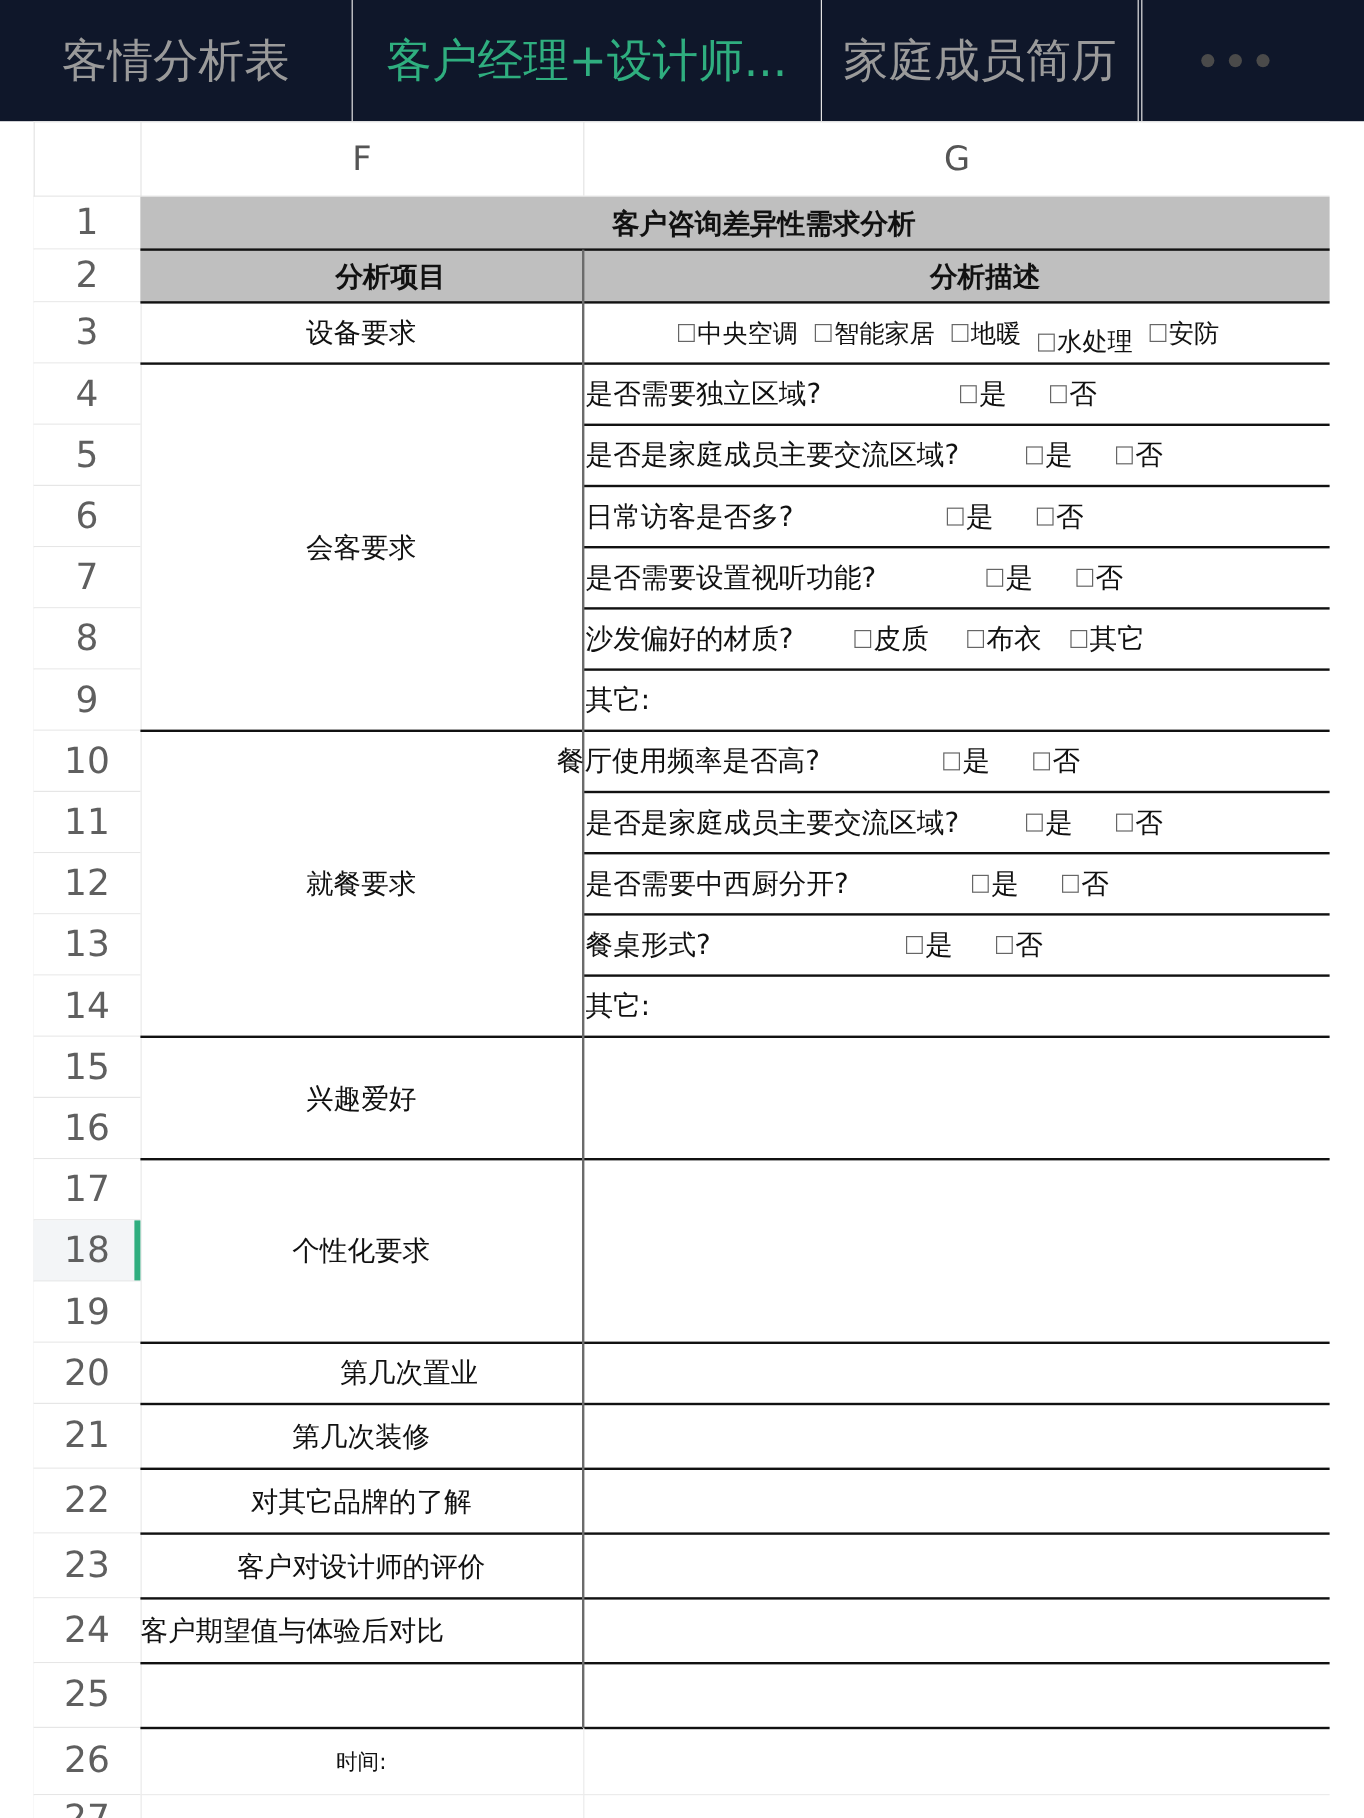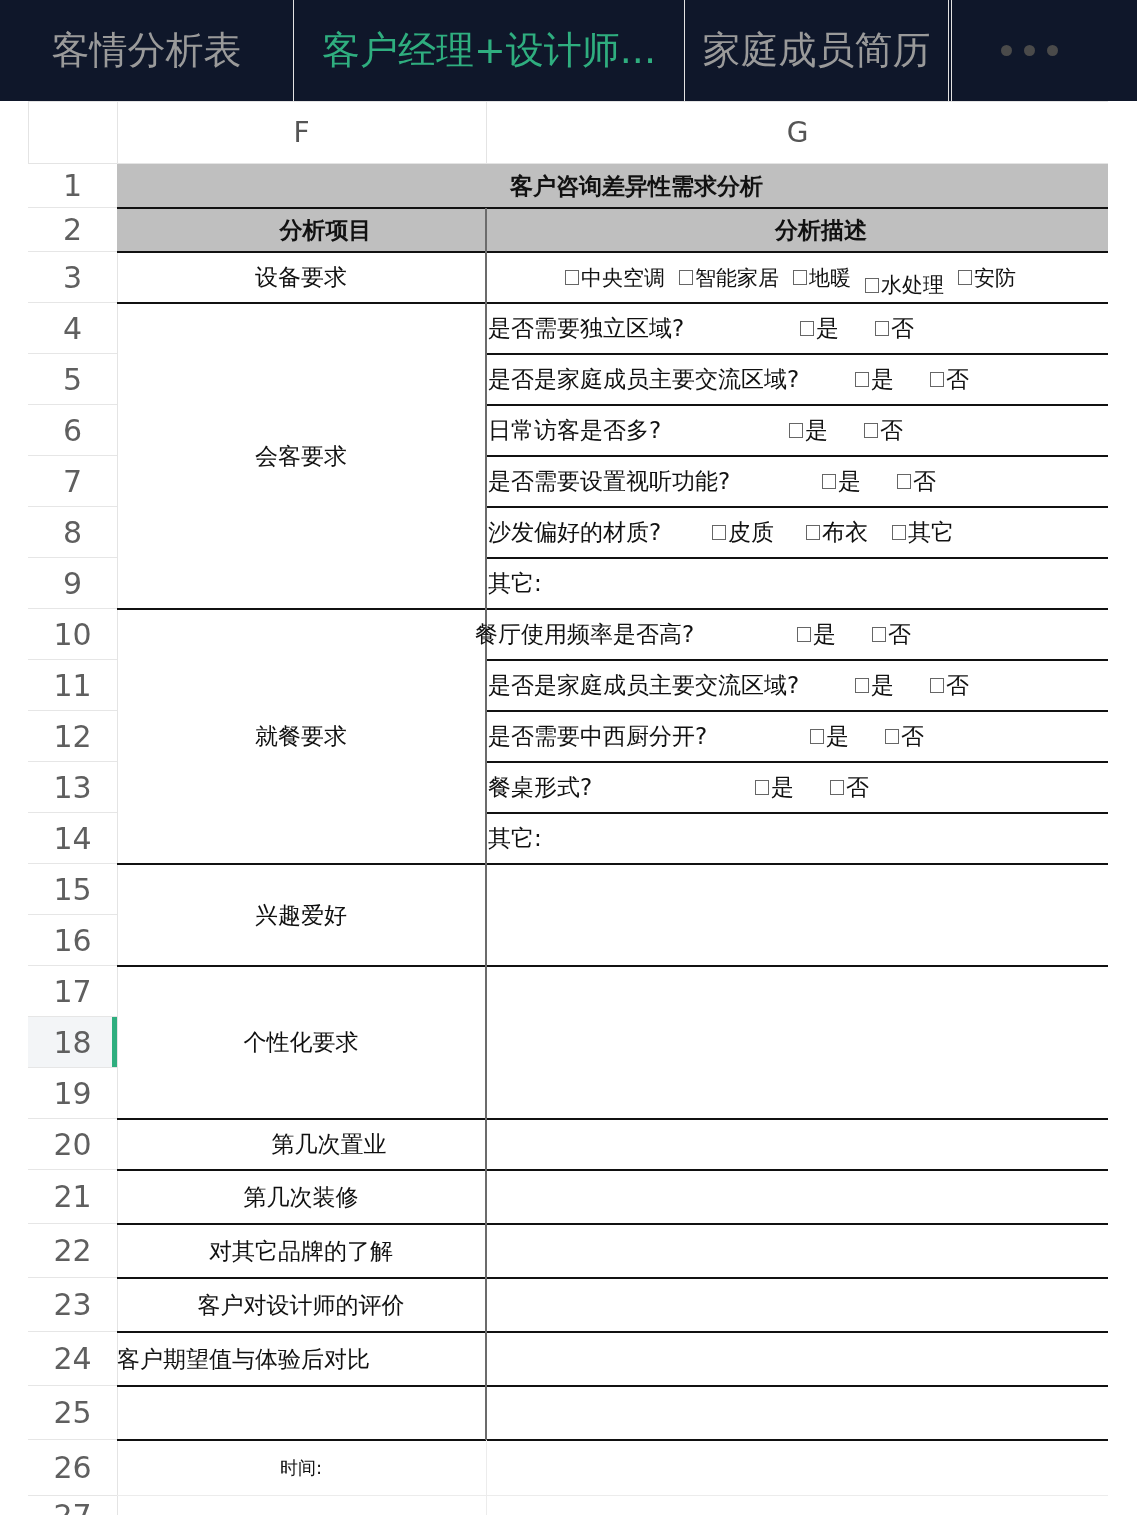--- a/index.html
+++ b/index.html
@@ -226,21 +226,21 @@
         </span>
       </span>
   </div>
   <div class="cell" style="left:460px;top:458px;width:620px;height:49px;">
     <span>其它:</span>
   </div>
 
   <div class="cell center" style="left:89px;top:509px;width:368px;height:253px;">
     <span>就餐要求</span>
   </div>
-  <div class="cell" style="left:447px;top:509px;width:620px;height:49px;">
+  <div class="cell" style="left:436px;top:509px;width:620px;height:49px;">
     <span>餐厅使用频率是否高?</span>
     <span class="opts" style="left:322px;">
         <span class="opt" style="margin-right:36px;">
           <span class="box"></span>
           <span>是</span>
         </span>
         <span class="opt">
           <span class="box"></span>
           <span>否</span>
         </span>
@@ -292,21 +292,21 @@
   <div class="cell center" style="left:89px;top:764px;width:368px;height:100px;">
     <span>兴趣爱好</span>
   </div>
   <div class="cell" style="left:460px;top:764px;width:620px;height:100px;"></div>
 
   <div class="cell center" style="left:89px;top:866px;width:368px;height:151px;">
     <span>个性化要求</span>
   </div>
   <div class="cell" style="left:460px;top:866px;width:620px;height:151px;"></div>
 
-  <div class="cell center" style="left:91px;top:1019px;width:420px;height:49px;border-radius:24px;">
+  <div class="cell center" style="left:103px;top:1019px;width:420px;height:49px;border-radius:24px;">
     <span>第几次置业</span>
   </div>
 
   <div class="cell center" style="left:89px;top:1070px;width:368px;height:52px;">
     <span>第几次装修</span>
   </div>
 
   <div class="cell center" style="left:89px;top:1124px;width:368px;height:52px;">
     <span>对其它品牌的了解</span>
   </div>

